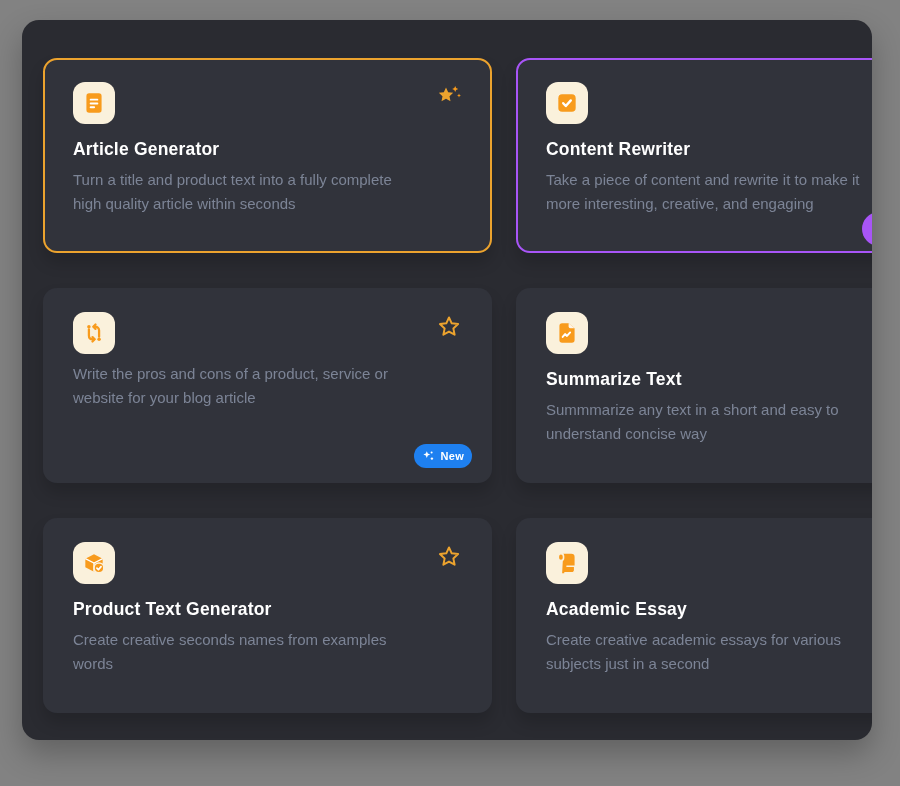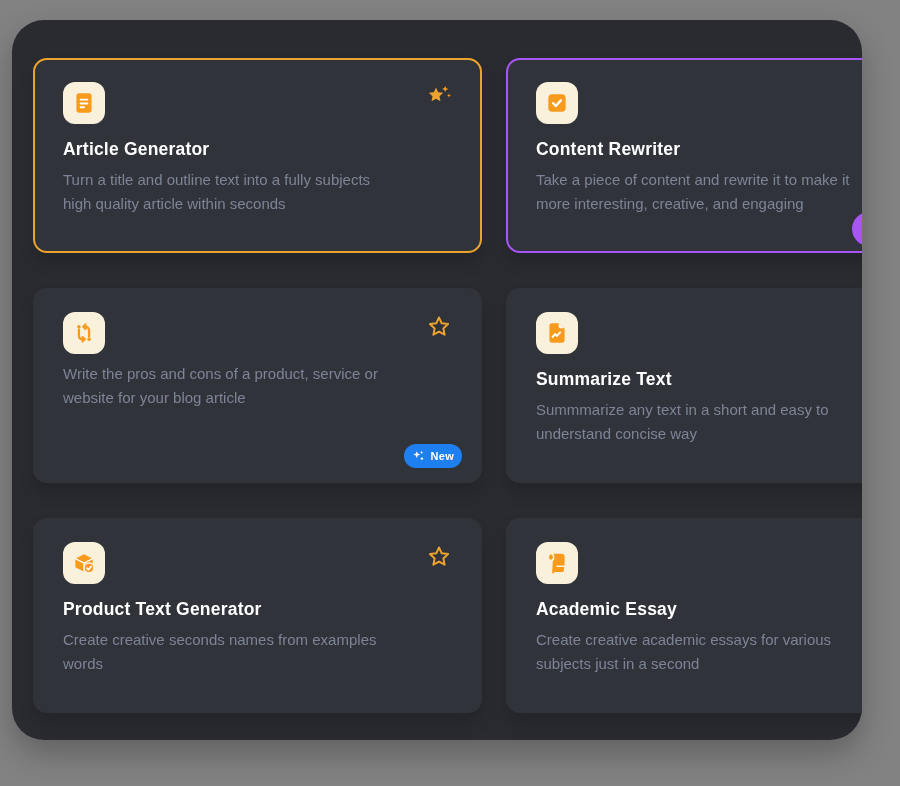--- a/index.html
+++ b/index.html
@@ -2,23 +2,23 @@
 <html><head>
 <meta charset="utf-8">
 <style>
   html,body{margin:0;padding:0;}
   body{
     width:900px;height:786px;overflow:hidden;
     background:var(--page-bg,#828282);
     font-family:"Liberation Sans",sans-serif;
   }
   .panel{
-    position:absolute;left:12px;top:20px;width:850px;height:720px;
+    position:absolute;left:22px;top:20px;width:850px;height:720px;
     background:var(--panel-bg,#2A2B31);
-    border-radius:32px;overflow:hidden;
+    border-radius:17px;overflow:hidden;
     box-shadow:0 14px 30px rgba(0,0,0,.25);
   }
   .grid{
     position:relative;
     padding:38px 0 0 21px;
     display:grid;
     grid-template-columns:449px 449px;
     grid-auto-rows:195px;
     gap:35px 24px;
   }
@@ -77,21 +77,21 @@
       <div class="card border-orange">
     <div class="icon-chip">
           <svg viewBox="0 0 24 24">
             <rect x="5" y="3" width="14" height="18" rx="2.5" fill="#F89B1C"></rect>
             <rect x="8" y="8" width="8" height="1.8" rx=".9" fill="#fff"></rect>
             <rect x="8" y="11.5" width="8" height="1.8" rx=".9" fill="#fff"></rect>
             <rect x="8" y="15" width="5" height="1.8" rx=".9" fill="#fff"></rect>
           </svg>
         </div>
     <h3>Article Generator</h3>
-    <p>Turn a title and outline text into a fully subjects
+    <p>Turn a title and product text into a fully complete
 high quality article within seconds</p>
   <span class="star">
           <svg viewBox="0 0 28 28" width="30" height="28">
             <path d="M11 4.5l2.2 4.7 5 .6-3.7 3.4 1 5L11 15.7l-4.5 2.5 1-5L3.8 9.8l5-.6z" fill="#ECA32E"></path>
             <path d="M20.2 3l.9 2.1 2.1.9-2.1.9-.9 2.1-.9-2.1-2.1-.9 2.1-.9z" fill="#F89B1C"></path>
             <path d="M24 10.5l.6 1.4 1.4.6-1.4.6-.6 1.4-.6-1.4-1.4-.6 1.4-.6z" fill="#F89B1C"></path>
           </svg>
         </span>
       </div>
       <div class="card border-purple">

